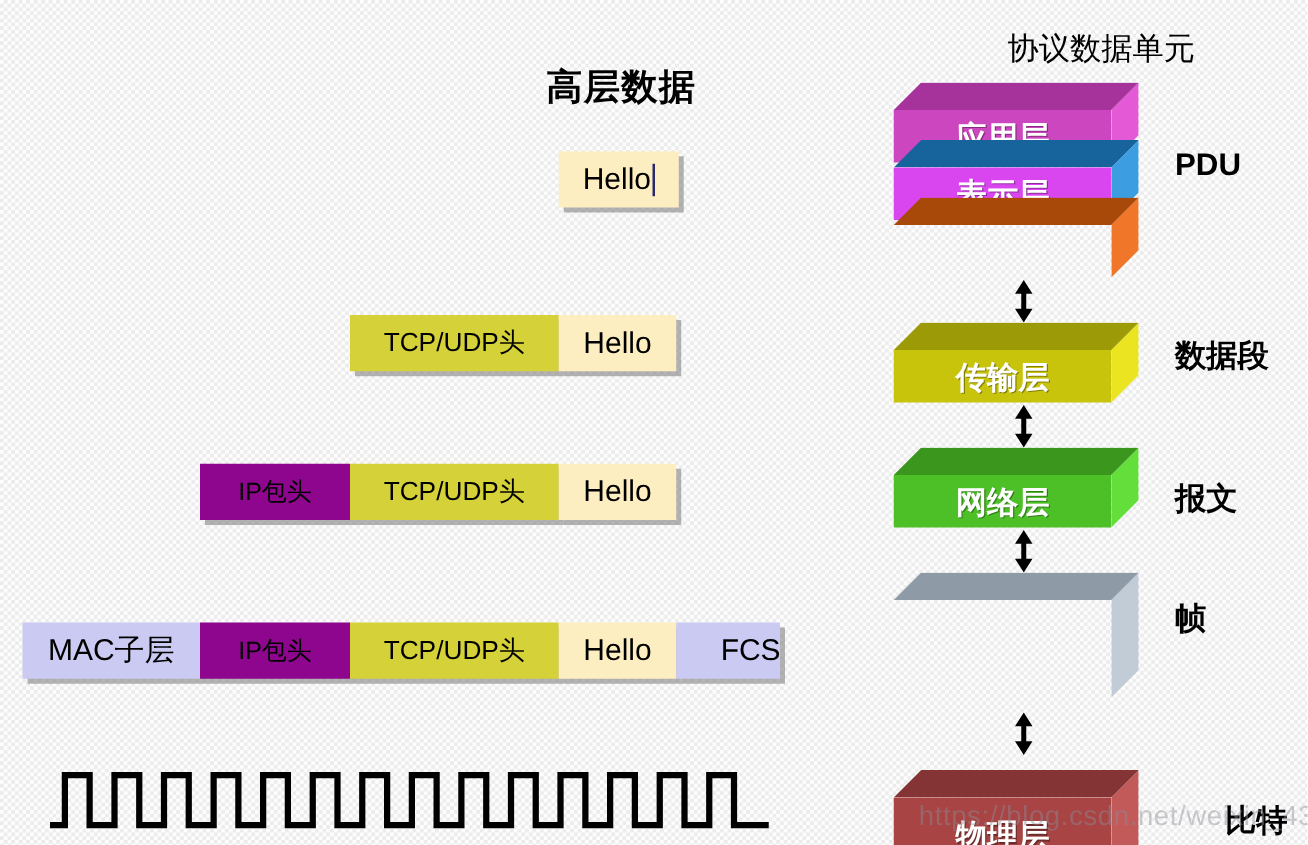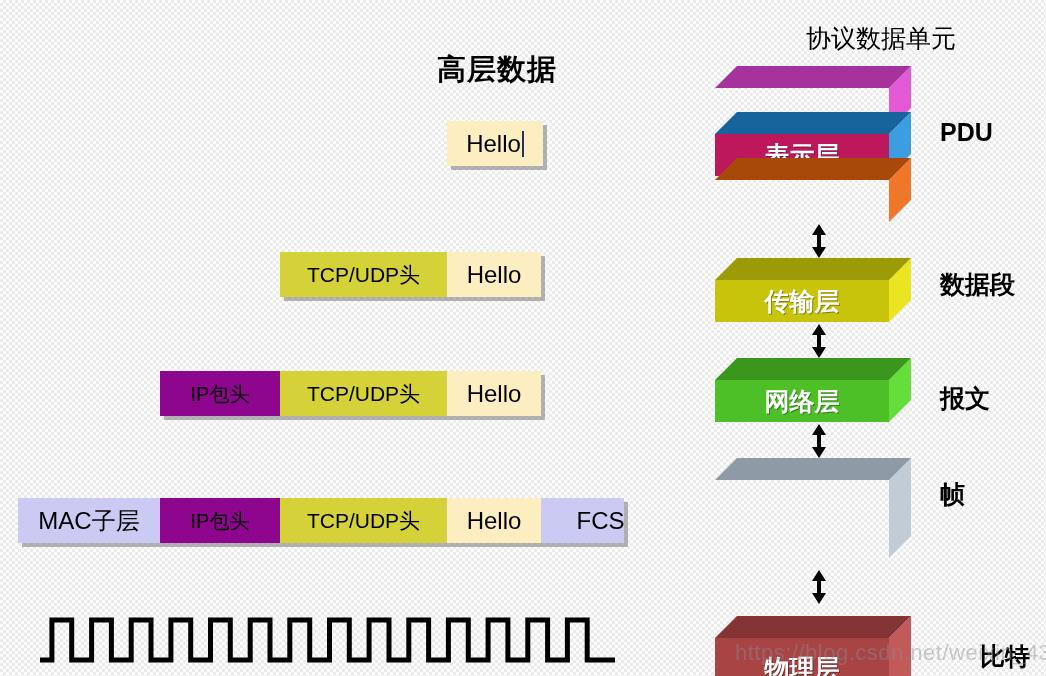--- a/index.html
+++ b/index.html
@@ -213,25 +213,28 @@
 <svg id="waveform" viewBox="0 0 575 56" preserveAspectRatio="none">
   <path id="wave-path" fill="none" stroke="#000000" stroke-width="5" stroke-linejoin="miter" stroke-linecap="square" d="M 0 48 L 11.9 48 L 11.9 8 L 31.7 8 L 31.7 48 L 51.6 48 L 51.6 8 L 71.4 8 L 71.4 48 L 91.2 48 L 91.2 8 L 111.0 8 L 111.0 48 L 130.9 48 L 130.9 8 L 150.7 8 L 150.7 48 L 170.5 48 L 170.5 8 L 190.3 8 L 190.3 48 L 210.2 48 L 210.2 8 L 230.0 8 L 230.0 48 L 249.8 48 L 249.8 8 L 269.7 8 L 269.7 48 L 289.5 48 L 289.5 8 L 309.3 8 L 309.3 48 L 329.1 48 L 329.1 8 L 349.0 8 L 349.0 48 L 368.8 48 L 368.8 8 L 388.6 8 L 388.6 48 L 408.4 48 L 408.4 8 L 428.3 8 L 428.3 48 L 448.1 48 L 448.1 8 L 467.9 8 L 467.9 48 L 487.8 48 L 487.8 8 L 507.6 8 L 507.6 48 L 527.4 48 L 527.4 8 L 547.2 8 L 547.2 48 L 567.1 48 L 575 48"></path>
 </svg>
 
 <div id="pdu-title">协议数据单元</div>
 
 <div id="osi-host">
     <div class="block" style="left: 715px; top: 66px; height: 64px;">
       <div class="side" style="background: rgb(228, 90, 214); height: 64px;"></div>
       <div class="top" style="background: rgb(166, 51, 156);"></div>
+      <div class="front" style="background: rgb(204, 70, 191); top: 22px; height: 42px;">
+        <span>应用层</span>
+      </div>
     </div>
     <div class="block" style="left: 715px; top: 112px; height: 64px;">
       <div class="side" style="background: rgb(60, 158, 224); height: 64px;"></div>
       <div class="top" style="background: rgb(23, 99, 155);"></div>
-      <div class="front" style="background: #be185d; top: 22px; height: 42px;">
+      <div class="front" style="background: #d946ef; top: 22px; height: 42px;">
         <span>表示层</span>
       </div>
     </div>
     <div class="block" style="left: 715px; top: 158px; height: 64px;">
       <div class="side" style="background: rgb(240, 118, 42); height: 64px;"></div>
       <div class="top" style="background: rgb(168, 73, 10);"></div>
     </div>
     <div class="block" style="left: 715px; top: 258px; height: 64px;">
       <div class="side" style="background: rgb(234, 229, 32); height: 64px;"></div>
       <div class="top" style="background: rgb(157, 154, 7);"></div>

